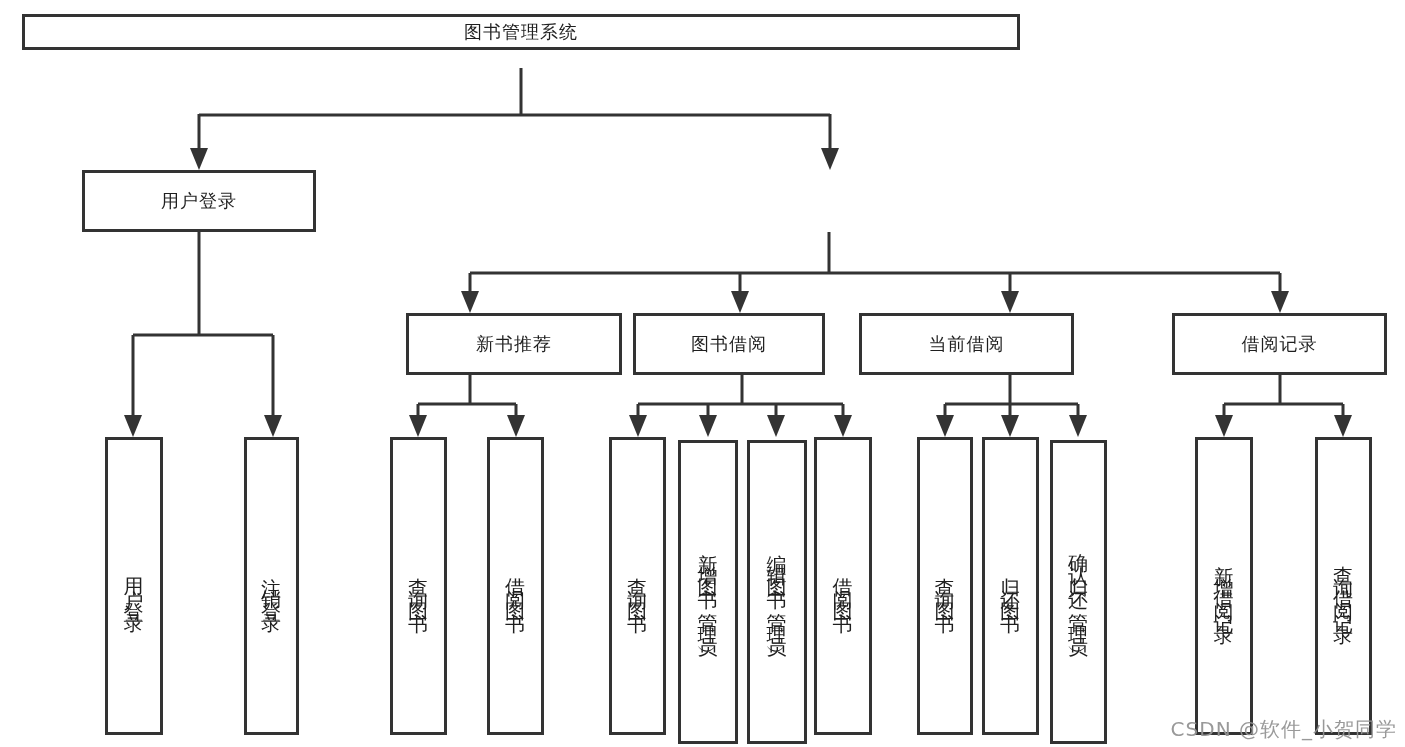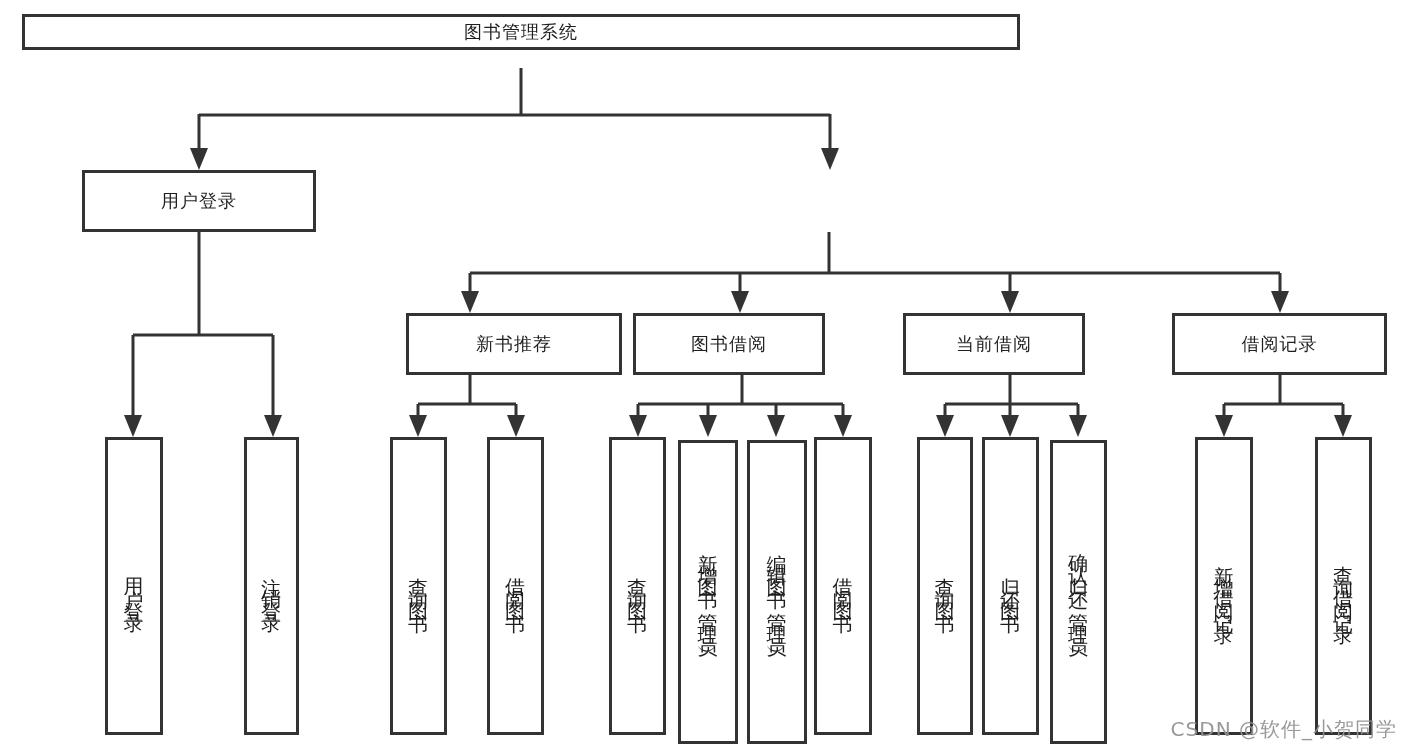--- a/index.html
+++ b/index.html
@@ -20,21 +20,21 @@
   .watermark{
     position:absolute;right:8px;bottom:4px;font-size:20px;letter-spacing:1px;
     color:rgba(148,148,148,0.95);z-index:5;white-space:nowrap;margin-left:34px;
   }
   
   #n-root   {left:22px;  top:14px;  width:998px; height:36px;}
   #n-login  {left:82px;  top:170px; width:234px; height:62px;}
   #n-mgmt   {left:710px; top:170px; width:237px; height:62px;}
   #n-newrec {left:362px; top:313px; width:216px; height:62px;margin-left:44px;}
   #n-borrow {left:633px; top:313px; width:192px; height:62px;}
-  #n-current{left:903px; top:313px; width:182px; height:62px;}
+  #n-current{left:859px; top:313px; width:215px; height:62px;}
   #n-records{left:1172px;top:313px; width:215px; height:62px;}
   #l-ulogin {left:105px; top:437px; width:58px;  height:298px;}
   #l-logout {left:244px; top:437px; width:55px;  height:298px;}
   #l-q1     {left:390px; top:437px; width:57px;  height:298px;}
   #l-b1     {left:487px; top:437px; width:57px;  height:298px;}
   #l-q2     {left:609px; top:437px; width:57px;  height:298px;}
   #l-add    {left:678px; top:440px; width:60px;  height:304px;}
   #l-edit   {left:747px; top:440px; width:60px;  height:304px;}
   #l-b2     {left:814px; top:437px; width:58px;  height:298px;}
   #l-q3     {left:917px; top:437px; width:56px;  height:298px;}

